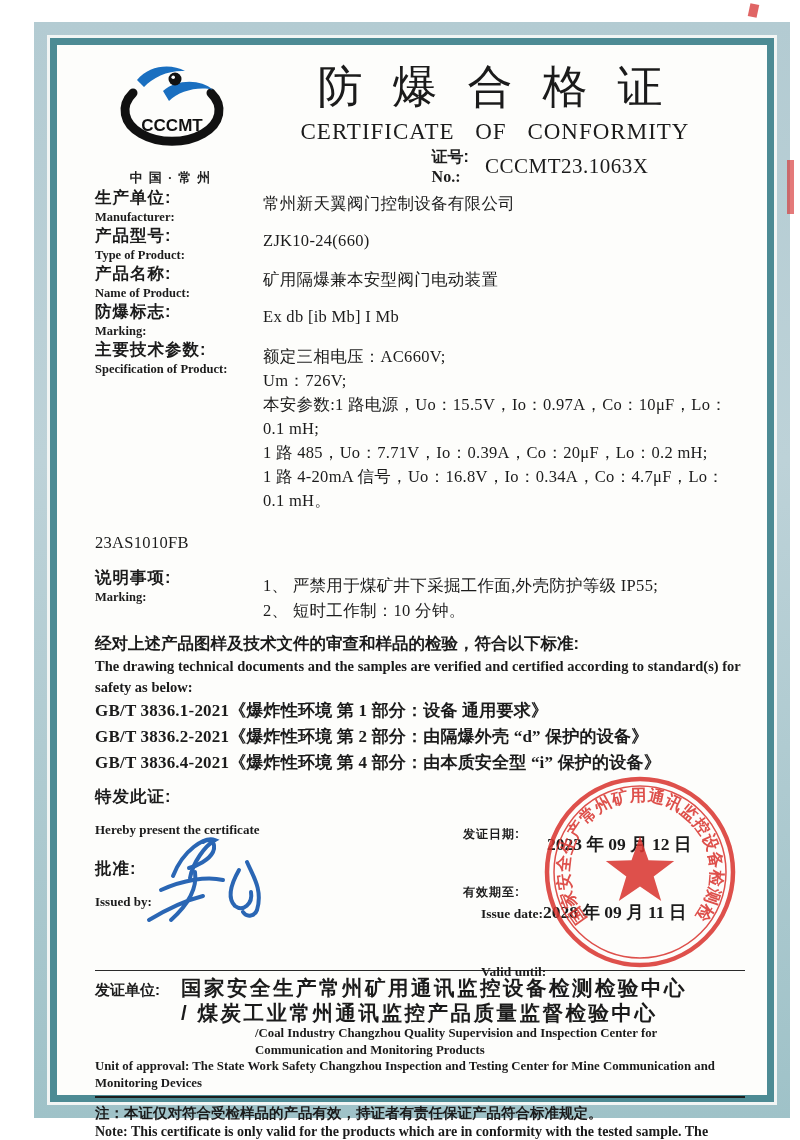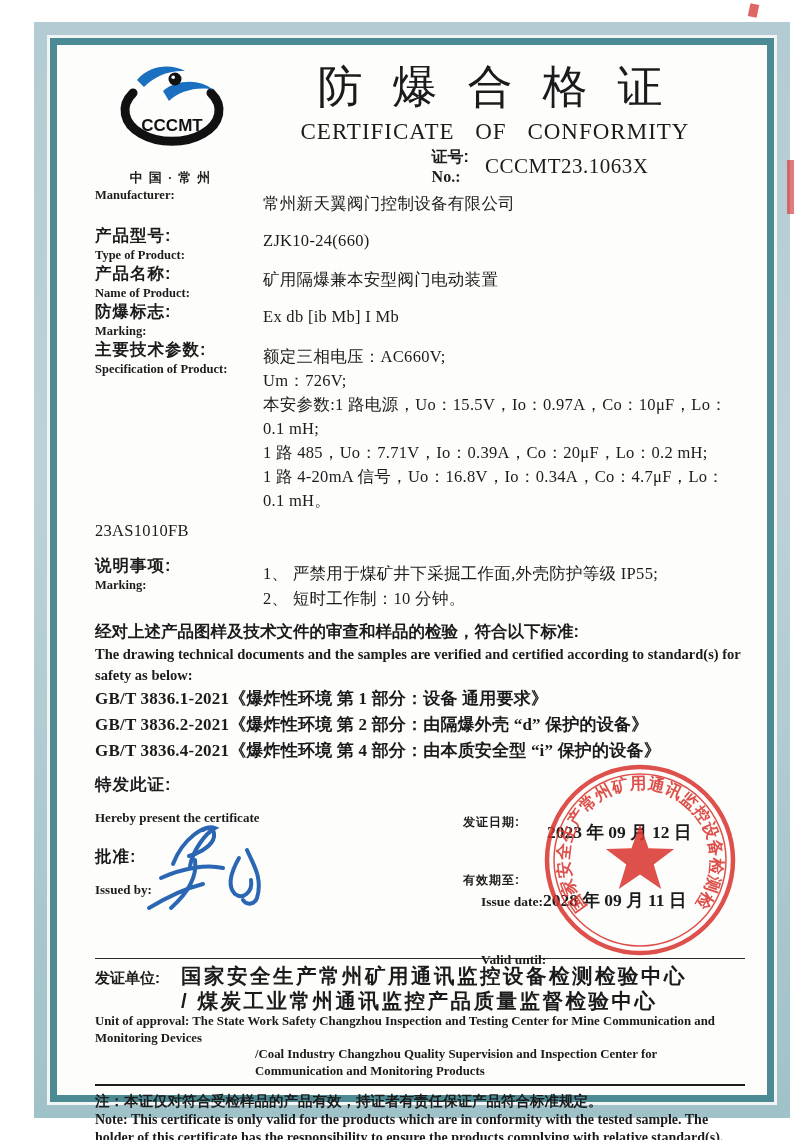--- a/index.html
+++ b/index.html
@@ -26,21 +26,21 @@
   .certno .labs .en{font-size:16px;}
   .certno .val{font-size:21px;letter-spacing:.5px;}
   
   .row{display:flex;align-items:flex-start;}
   .row .lab{width:168px;flex:0 0 168px;}
   .lab-cn{font-family:"Liberation Sans",sans-serif;font-weight:700;font-size:16.5px;letter-spacing:1px;}
   .lab-en{font-size:12.5px;font-weight:700;margin-top:1px;}
   .row .val{font-size:16.5px;padding-top:6px;letter-spacing:.3px;}
   .row.simple{height:38px;}
   .specs .val div{line-height:24px;}
-  .specs{margin-bottom:2px;}
+  .specs{margin-bottom:14px;}
   .report{height:40px;}
   .remarks .val div{line-height:25px;}
   
   .standards{margin-top:8px;}
   .standards .intro-cn{font-family:"Liberation Sans",sans-serif;font-weight:700;font-size:16.5px;line-height:25px;}
   .standards .intro-en{font-size:14.5px;line-height:21px;font-weight:600;}
   .standards .item{font-size:17px;font-weight:600;line-height:26px;letter-spacing:.2px;}
   
   .issue{position:relative;height:180px;margin-top:10px;}
   .present-cn,.approve-cn{font-family:"Liberation Sans",sans-serif;font-weight:700;font-size:16.5px;letter-spacing:1px;}
@@ -95,20 +95,21 @@
             <div class="cn">证号:</div>
             <div class="en">No.:</div>
           </div>
           <div class="val">CCCMT23.1063X</div>
         </div>
       </div>
     </div>
 
     <div class="row simple">
       <div class="lab">
+          <div class="lab-cn">生产单位:</div>
         <div class="lab-en">Manufacturer:</div>
         </div>
       <div class="val">常州新天翼阀门控制设备有限公司</div>
     </div>
 
     <div class="row simple">
       <div class="lab">
           <div class="lab-cn">产品型号:</div>
         <div class="lab-en">Type of Product:</div>
         </div>
@@ -205,23 +206,23 @@
       </svg>
     </div>
 
     <hr class="hr1">
     <div class="approval">
       <div class="r1">
         <div class="alab">发证单位:</div>
         <div class="big">国家安全生产常州矿用通讯监控设备检测检验中心</div>
       </div>
       <div class="r2 big">/ 煤炭工业常州通讯监控产品质量监督检验中心</div>
+      <div class="en en2">/Coal Industry Changzhou Quality Supervision and Inspection Center for Communication and Monitoring Products</div>
       <div class="en"><span>Unit of approval:</span>
         <span>The State Work Safety Changzhou Inspection and Testing Center for Mine Communication and Monitoring Devices</span></div>
-      <div class="en en2">/Coal Industry Changzhou Quality Supervision and Inspection Center for Communication and Monitoring Products</div>
     </div>
     <hr class="hr2">
 
     <div class="footer">
       <div class="note-cn">注：本证仅对符合受检样品的产品有效，持证者有责任保证产品符合标准规定。</div>
       <div class="note-en">Note: This certificate is only valid for the products which are in conformity with the tested sample. The holder of this certificate has the responsibility to ensure the products complying with relative standard(s).</div>
 
     </div>
 
   </div>

